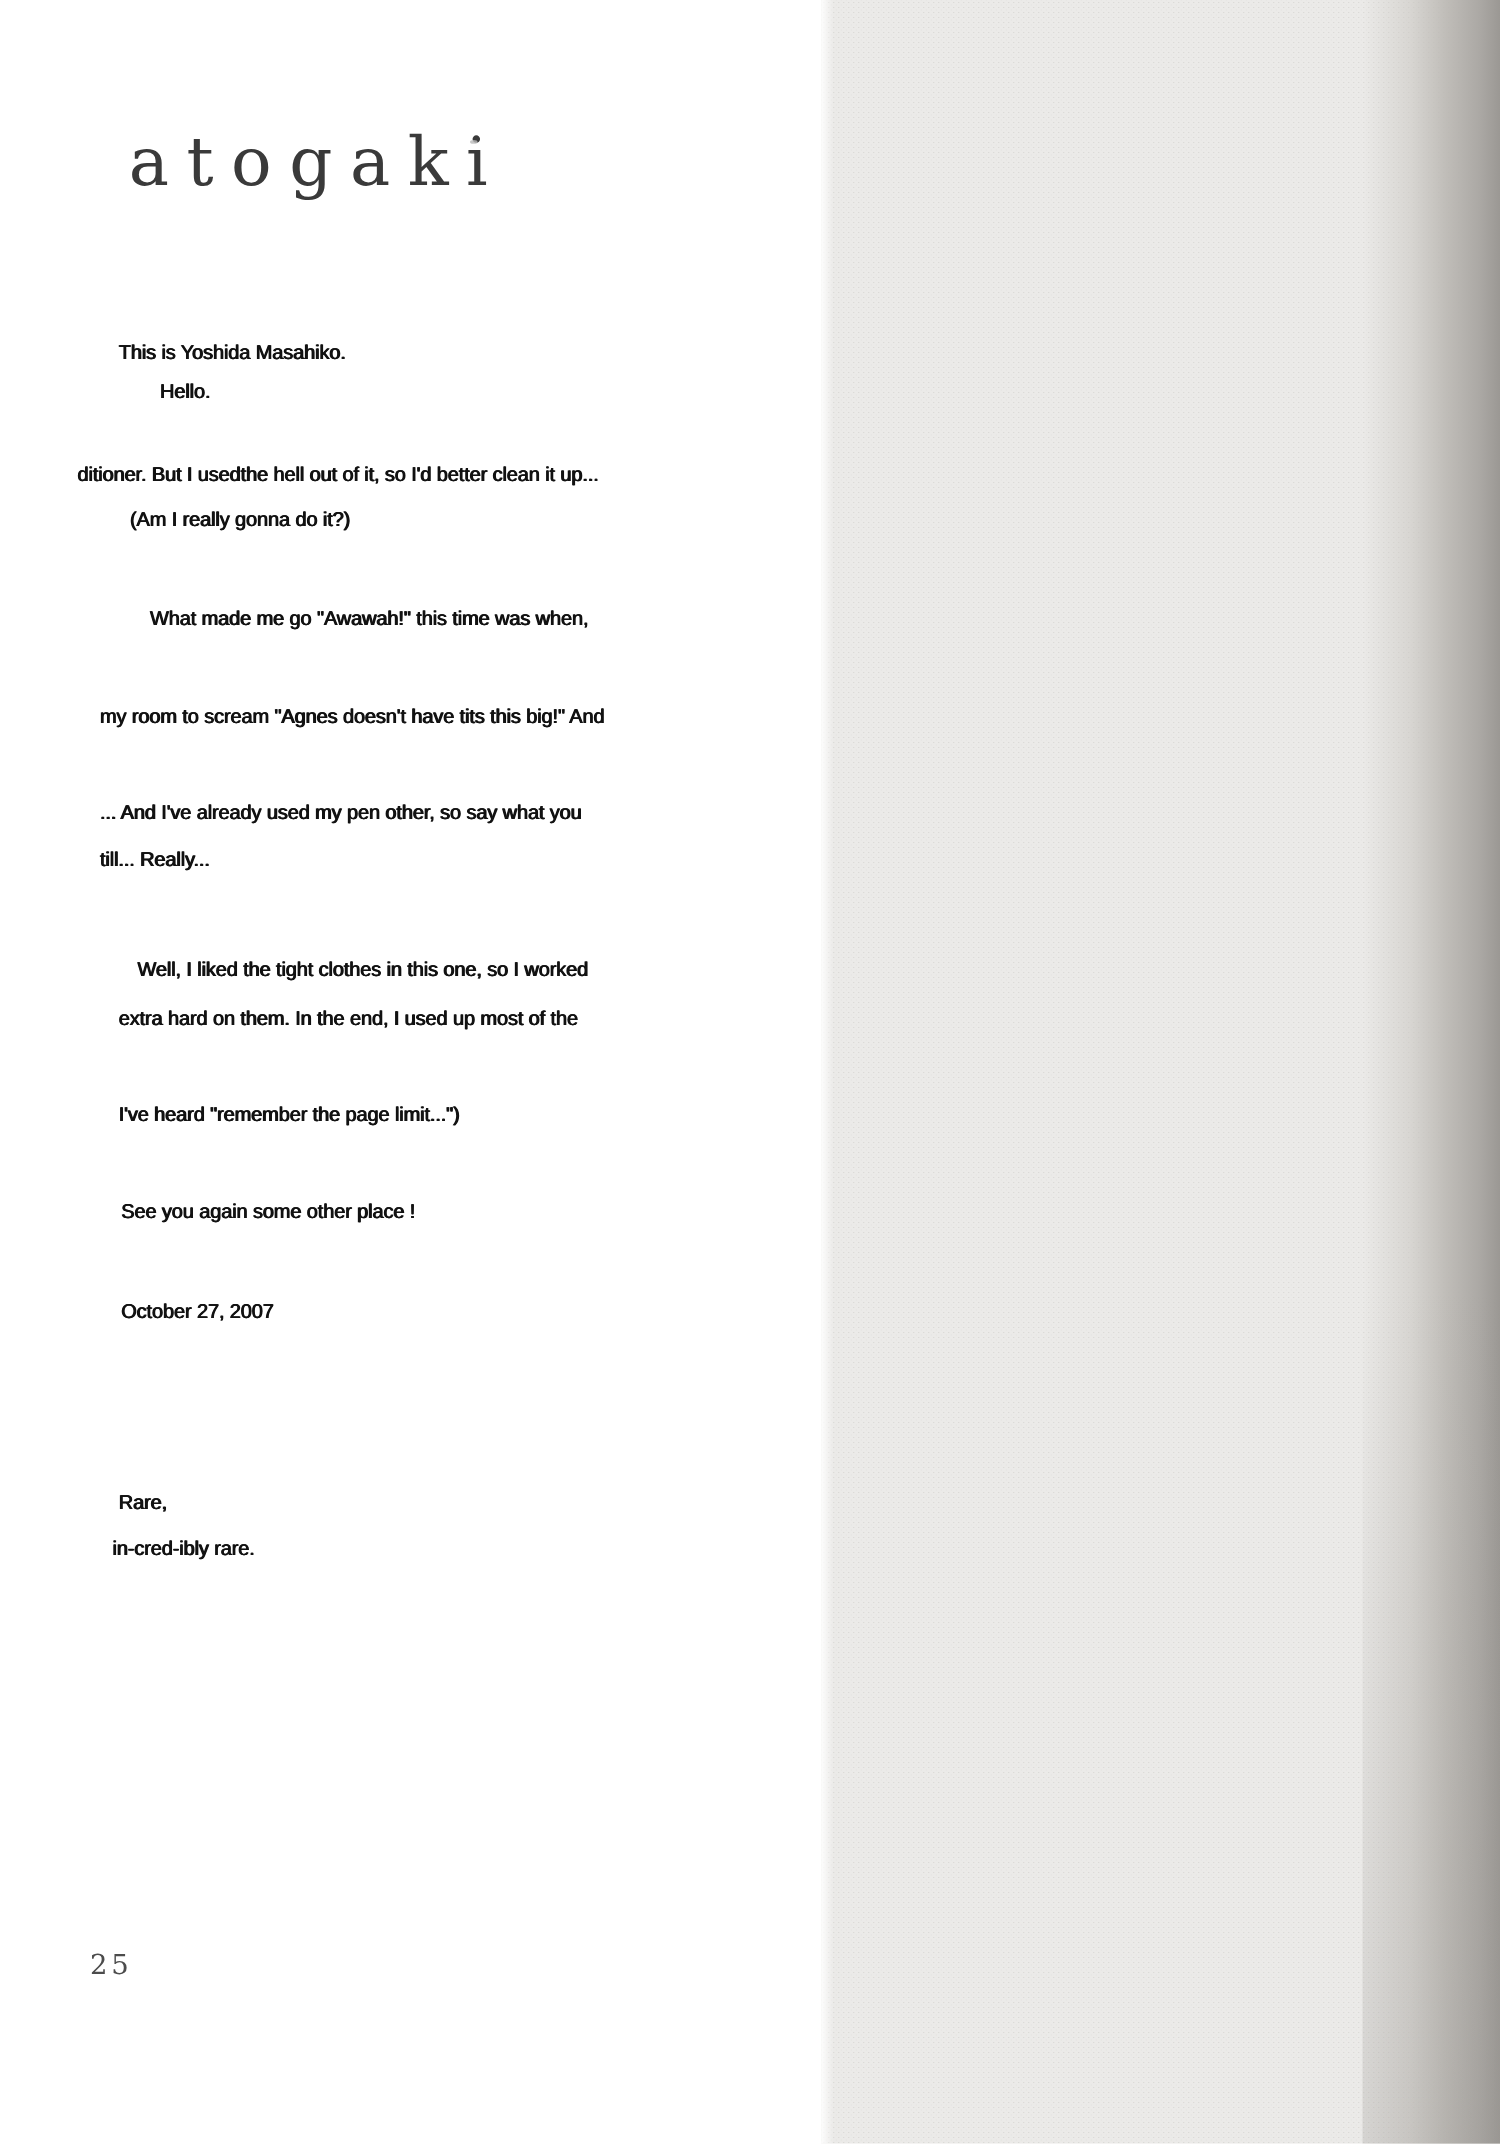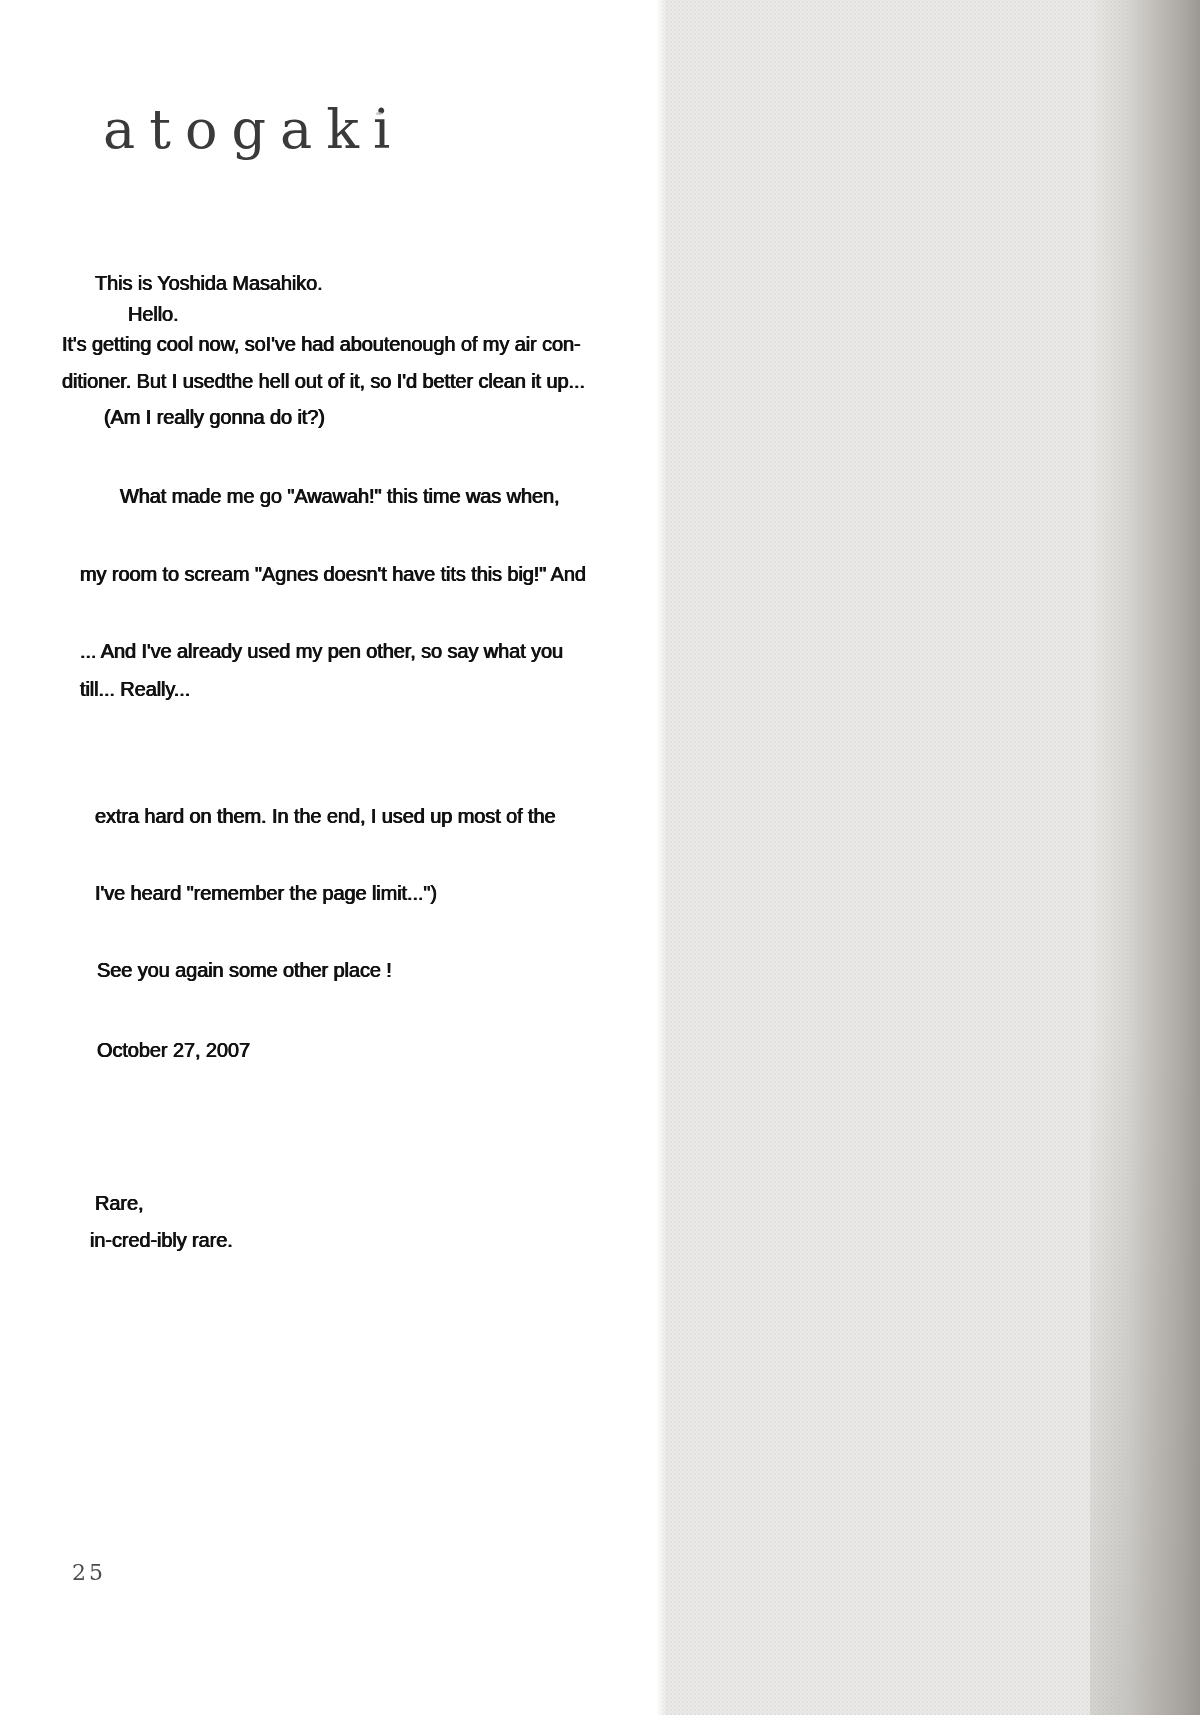--- a/index.html
+++ b/index.html
@@ -45,21 +45,21 @@
   }
   .title{
     position:absolute;left:103px;top:98px;
     font-family:"DejaVu Serif","Liberation Serif",serif;
     font-size:54px;line-height:64px;font-weight:400;
     letter-spacing:14px;color:var(--title_ink,#3a3a3a);
     white-space:nowrap;
   }
   .line{
     position:absolute;
-    font-size:20px;line-height:26px;font-weight:400;
+    font-size:16px;line-height:26px;font-weight:400;
     color:var(--ink,#121212);
     letter-spacing:-0.1px;
     text-shadow:0.45px 0 currentColor,-0.45px 0 currentColor;
     white-space:nowrap;
   }
   .page-number{
     position:absolute;left:72px;top:1560px;
     font-family:"DejaVu Serif","Liberation Serif",serif;
     font-size:22px;color:var(--page_number_ink,#4c4c4c);
     letter-spacing:3px;font-weight:400;
@@ -78,29 +78,29 @@
     <div class="gutter-panel-fade"></div>
     <div class="edge-shadow"></div>
     <div class="edge-shadow-bottom"></div>
   </div>
 
   <div class="title">atogaki</div>
   <div class="speck"></div>
 
   <div class="line" style="left:95px;top:270px">This is Yoshida Masahiko.</div>
   <div class="line" style="left:128px;top:301px">Hello.</div>
-  <div class="line" style="left:62px;top:331px">It's getting cool now, soI've had aboutenough of my air con-</div>
   <div class="line" style="left:62px;top:368px">ditioner. But I usedthe hell out of it, so I'd better clean it up...</div>
   <div class="line" style="left:104px;top:404px">(Am I really gonna do it?)</div>
 
   <div class="line" style="left:120px;top:483px">What made me go "Awawah!" this time was when,</div>
   <div class="line" style="left:80px;top:561px">my room to scream "Agnes doesn't have tits this big!" And</div>
   <div class="line" style="left:80px;top:638px">... And I've already used my pen other, so say what you</div>
   <div class="line" style="left:80px;top:676px">till... Really...</div>
 
+  <div class="line" style="left:110px;top:764px">Well, I liked the tight clothes in this one, so I worked</div>
   <div class="line" style="left:95px;top:803px">extra hard on them. In the end, I used up most of the</div>
   <div class="line" style="left:95px;top:880px">I've heard "remember the page limit...")</div>
 
   <div class="line" style="left:97px;top:957px">See you again some other place !</div>
 
   <div class="line" style="left:97px;top:1037px">October 27, 2007</div>
 
   <div class="line" style="left:95px;top:1190px">Rare,</div>
   <div class="line" style="left:90px;top:1227px">in-cred-ibly rare.</div>
 

